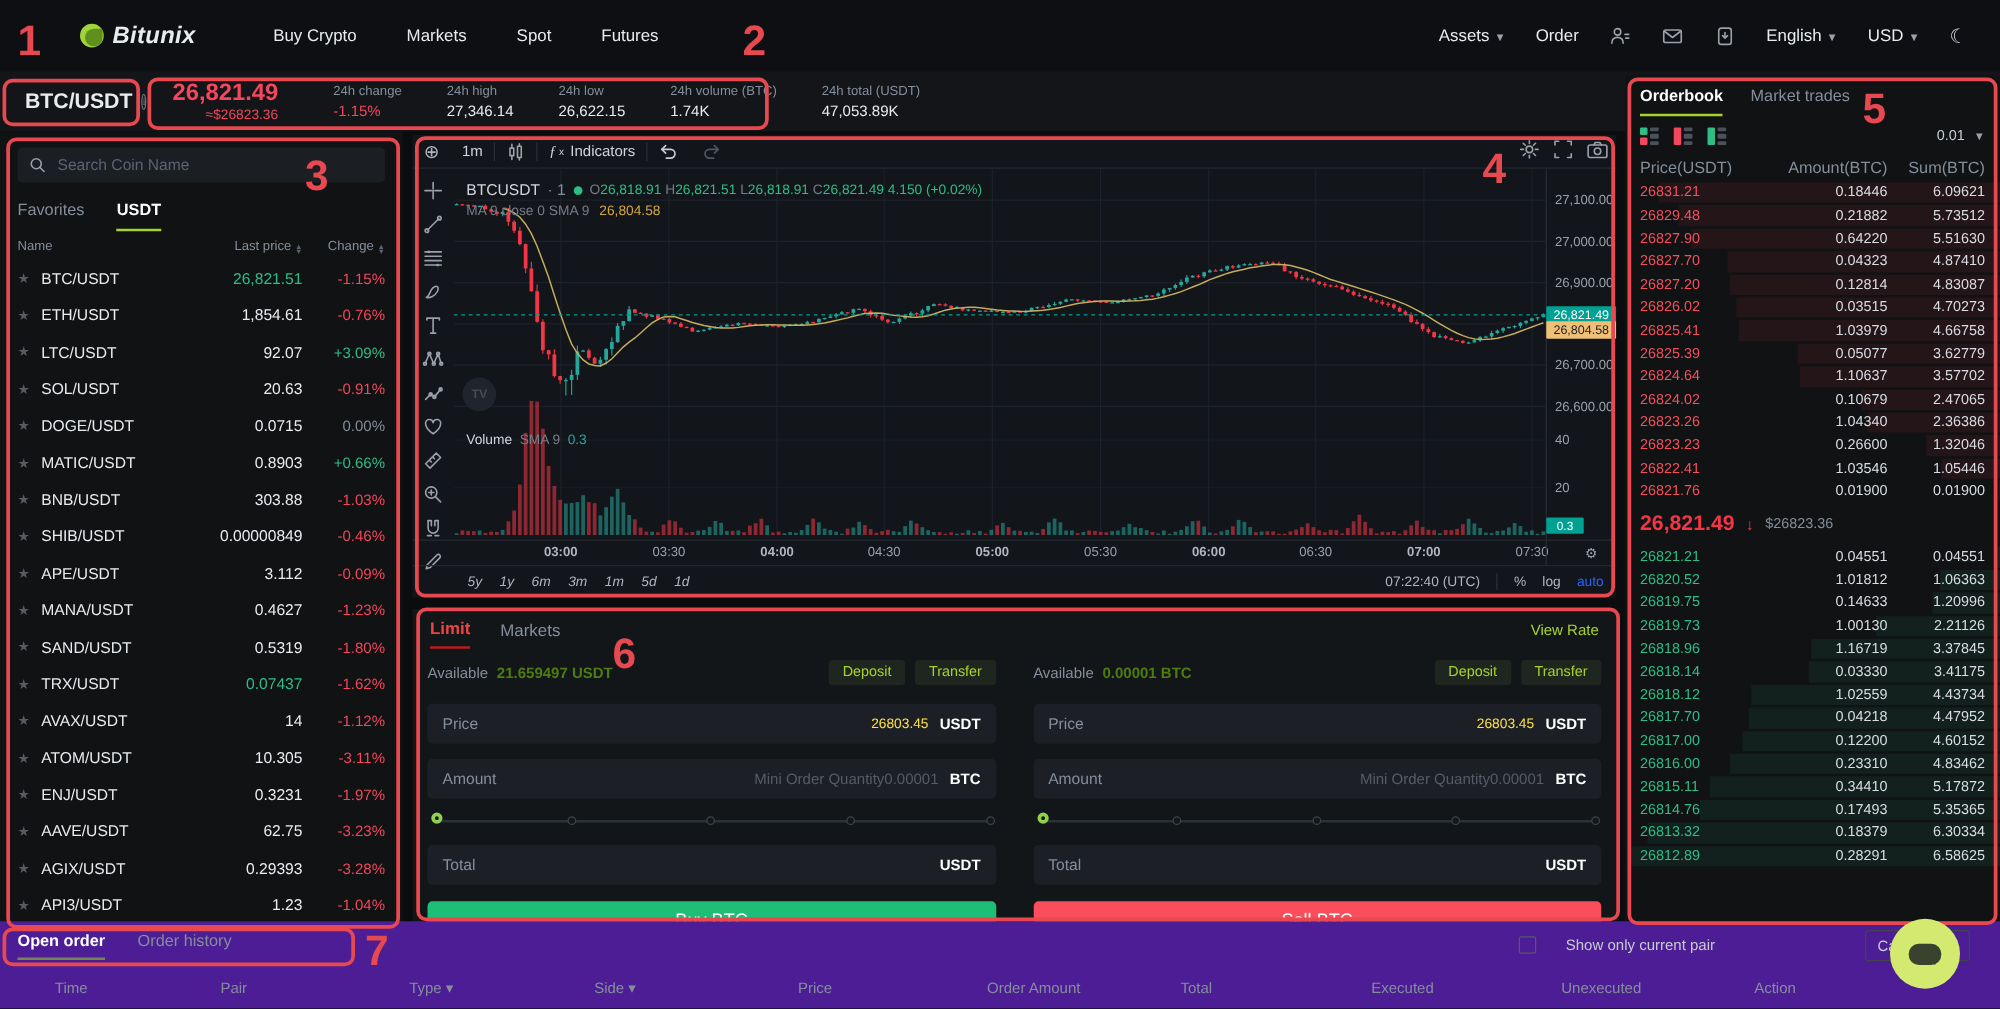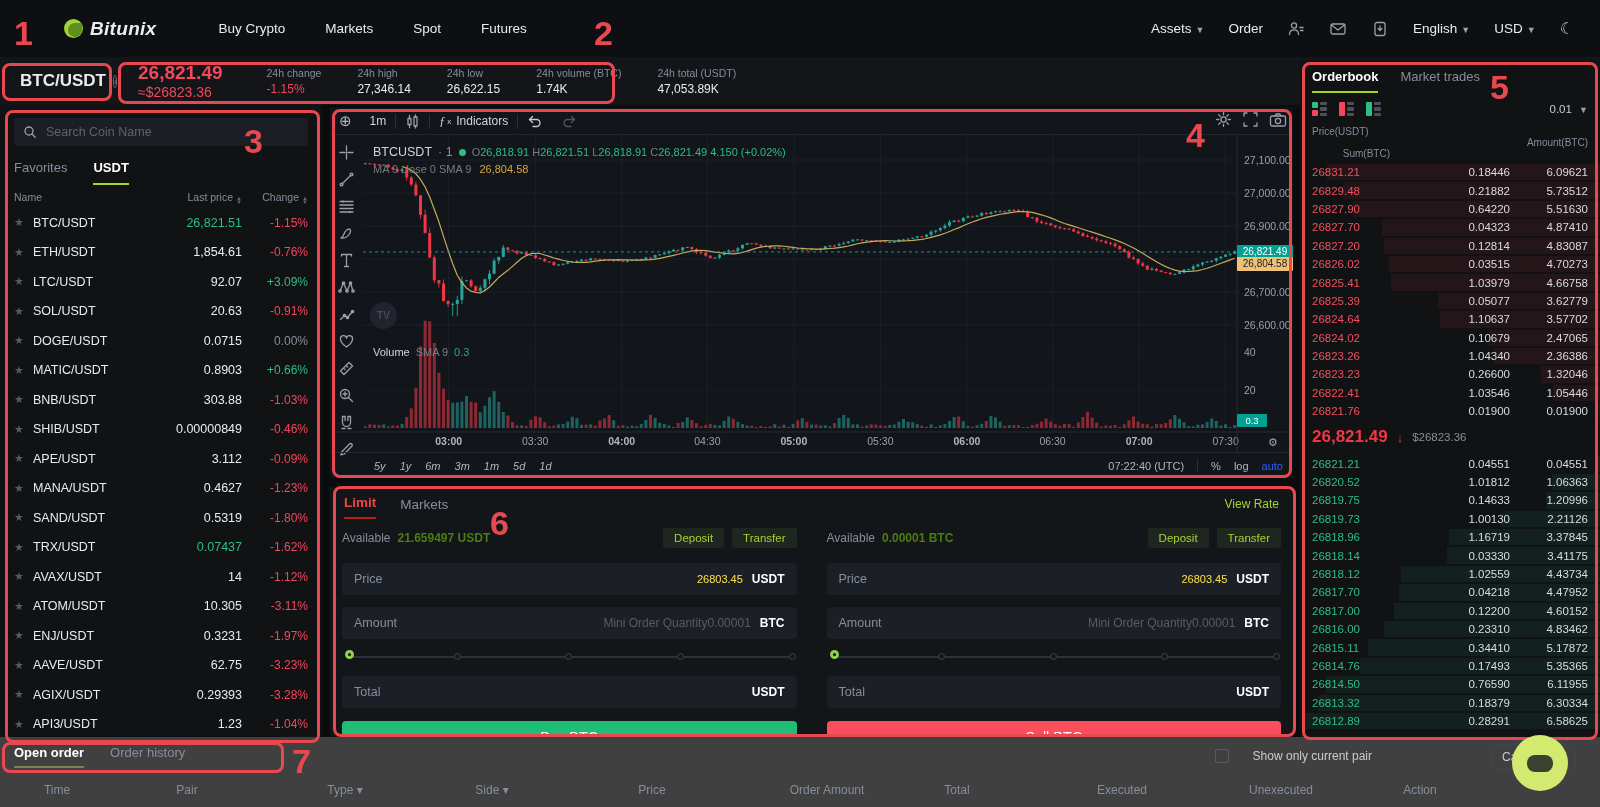--- a/index.html
+++ b/index.html
@@ -23,21 +23,21 @@
   .navlink{cursor:pointer;}
 
   
   .tickerbar{position:absolute;left:0;top:57px;width:1600px;height:48px;background:#131518;display:flex;align-items:center;}
   .pairbox{display:flex;align-items:center;gap:7px;margin-left:20px;width:92px;}
   .pair-name{font-size:17px;font-weight:bold;}
   .info-circ{width:13px;height:13px;border:1px solid #6b727c;border-radius:50%;color:#6b727c;font-size:9px;
              display:flex;align-items:center;justify-content:center;font-family:"Liberation Serif",serif;}
   .price-block{margin-left:26px;margin-right:44px;line-height:1.15;}
   .price-big{font-size:19px;font-weight:bold;color:#f4465c;}
-  .price-usd{font-size:14px;color:#f4465c;}
+  .price-usd{font-size:11px;color:#f4465c;text-align:right;}
   .stats{display:flex;gap:36px;}
   .stat .lb{font-size:10.5px;color:#848e9c;margin-bottom:3px;}
   .stat .vl{font-size:12px;color:#e9ecef;}
   .stat .vl.down{color:#f4465c;}
 
   
   .sidebar{position:absolute;left:0;top:105px;width:322px;height:632px;background:#101214;overflow:hidden;}
   .searchbox{margin:13px 14px 0 14px;height:28px;background:#1b1f24;border-radius:4px;display:flex;align-items:center;padding:0 9px;gap:7px;}
   .searchbox input{flex:1;background:transparent;border:0;outline:0;color:#d7dae0;font-size:12.5px;font-family:inherit;}
   .searchbox input::placeholder{color:#5c6370;}
@@ -108,35 +108,35 @@
   .ob-tabs{display:flex;gap:22px;padding:9px 12px 0 12px;font-size:13px;}
   .ob-tab{padding-bottom:7px;color:#848e9c;cursor:pointer;}
   .ob-tab.active{color:#fff;font-weight:bold;border-bottom:2px solid #a6d42e;}
   .ob-modes{display:flex;gap:12px;padding:9px 12px 0 12px;align-items:center;}
   .obm{width:15px;height:14px;display:flex;gap:2px;cursor:pointer;}
   .obm .colL{display:flex;flex-direction:column;gap:2px;width:6px;}
   .obm .colL i{flex:1;border-radius:1px;}
   .obm .colR{display:flex;flex-direction:column;gap:2px;flex:1;}
   .obm .colR i{flex:1;background:#4a515b;border-radius:1px;}
   .ob-prec{margin-left:auto;font-size:11.5px;color:#c6cbd2;cursor:pointer;}
-  .ob-head{display:flex;padding:10px 12px 4px 12px;font-size:10px;color:#848e9c;flex-direction:column;}
+  .ob-head{display:flex;padding:10px 12px 4px 12px;font-size:13px;color:#848e9c;}
   .ob-head .c1{width:84px;} .ob-head .c2{flex:1;text-align:right;} .ob-head .c3{width:78px;text-align:right;}
   .ob-row{position:relative;display:flex;align-items:center;height:18.4px;padding:0 12px;font-size:11.5px;cursor:pointer;}
   .ob-row .depth{position:absolute;right:0;top:1px;bottom:1px;}
   .ob-row .p{width:84px;position:relative;} .ob-row .a{flex:1;text-align:right;color:#d8dce2;position:relative;}
   .ob-row .s{width:78px;text-align:right;color:#d8dce2;position:relative;}
   .ob-row.ask .p{color:#f2505c;} .ob-row.bid .p{color:#2ebd85;}
   .ob-row.ask .depth{background:rgba(242,54,69,.09);} .ob-row.bid .depth{background:rgba(46,189,133,.09);}
   .ob-mid{display:flex;align-items:center;height:34px;padding:0 12px;gap:9px;}
   .ob-mid .px{font-size:17px;font-weight:bold;color:#f23645;}
   .ob-mid .ar{font-size:13px;color:#f23645;font-weight:bold;}
   .ob-mid .usd{font-size:11.5px;color:#848e9c;}
 
   
-  .bottombar{position:absolute;left:0;top:737px;width:1600px;height:70px;background:#404040;}
+  .bottombar{position:absolute;left:0;top:737px;width:1600px;height:70px;background:#4c1d95;}
   .bb-tabs{display:flex;gap:26px;padding:8px 0 0 14px;font-size:13px;}
   .bb-tab{padding-bottom:6px;color:#848e9c;cursor:pointer;}
   .bb-tab.active{color:#fff;font-weight:bold;border-bottom:2px solid #768552;}
   .bb-filter{position:absolute;right:228px;top:12px;display:flex;align-items:center;gap:24px;font-size:12px;color:#c8ccd2;}
   .bb-check{width:14px;height:14px;border:1px solid #555a62;border-radius:2px;background:transparent;cursor:pointer;}
   .bb-cancel{position:absolute;right:24px;top:7px;width:84px;height:25px;border:1px solid #40454d;border-radius:3px;
              font-size:12px;color:#c8ccd2;display:flex;align-items:center;padding-left:9px;overflow:hidden;white-space:nowrap;cursor:pointer;}
   .bb-cols{position:absolute;left:0;top:43px;width:1600px;height:24px;font-size:12px;color:#848e9c;}
   .bb-col{position:absolute;width:140px;text-align:center;top:3px;}
 
@@ -1429,26 +1429,20 @@
           <span class="a">0.34410</span>
           <span class="s">5.17872</span>
         </div>
         <div class="ob-row bid">
           <span class="depth" style="width:79.905223880597%;"></span>
           <span class="p">26814.76</span>
           <span class="a">0.17493</span>
           <span class="s">5.35365</span>
         </div>
         <div class="ob-row bid">
-          <span class="depth" style="width:91.3365671641791%;"></span>
-          <span class="p">26814.50</span>
-          <span class="a">0.76590</span>
-          <span class="s">6.11955</span>
-        </div>
-        <div class="ob-row bid">
           <span class="depth" style="width:94.07970149253731%;"></span>
           <span class="p">26813.32</span>
           <span class="a">0.18379</span>
           <span class="s">6.30334</span>
         </div>
         <div class="ob-row bid">
           <span class="depth" style="width:98.30223880597015%;"></span>
           <span class="p">26812.89</span>
           <span class="a">0.28291</span>
           <span class="s">6.58625</span>

